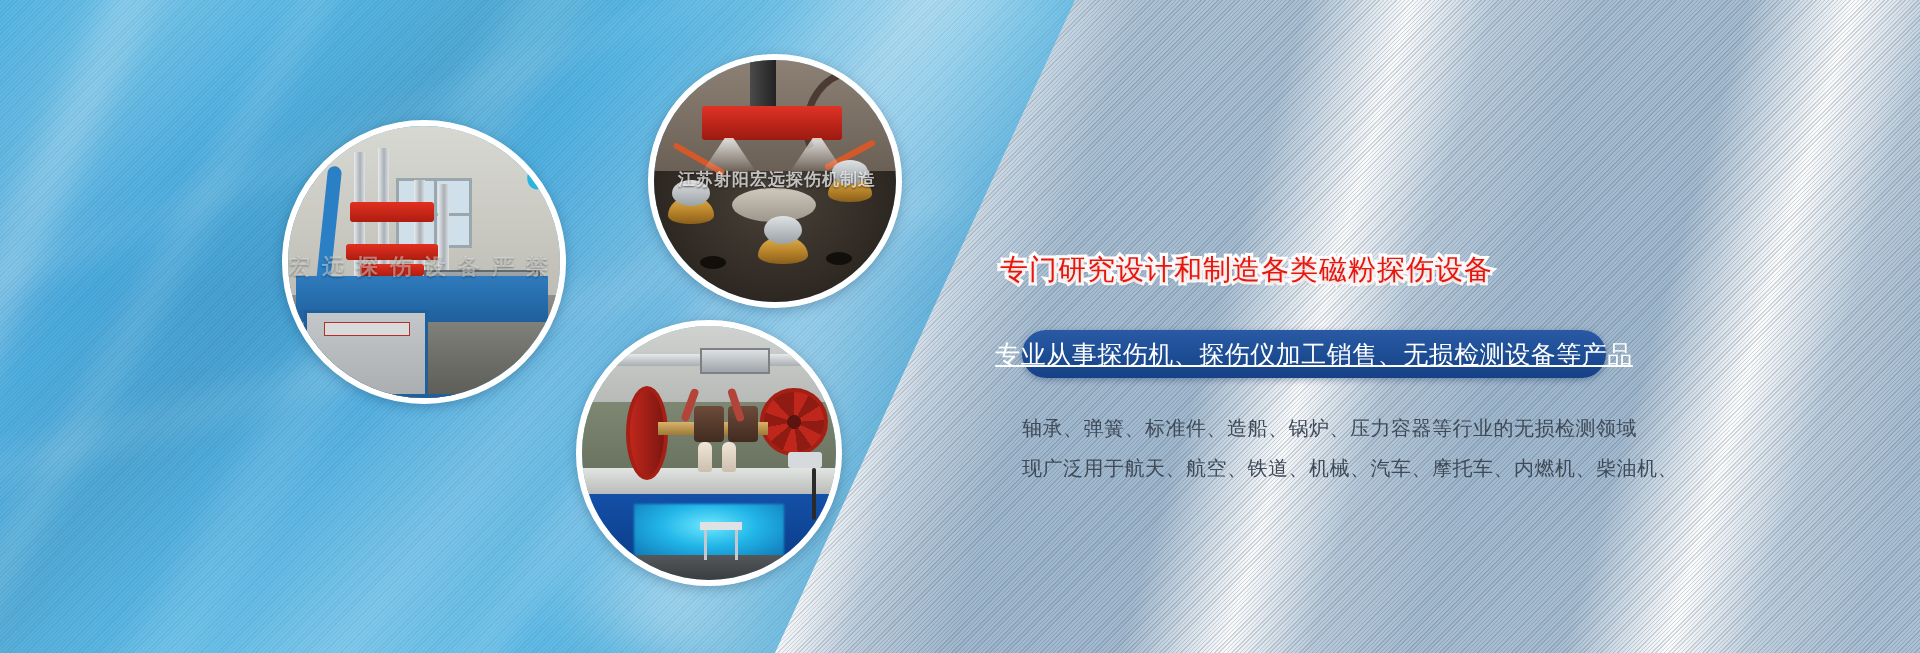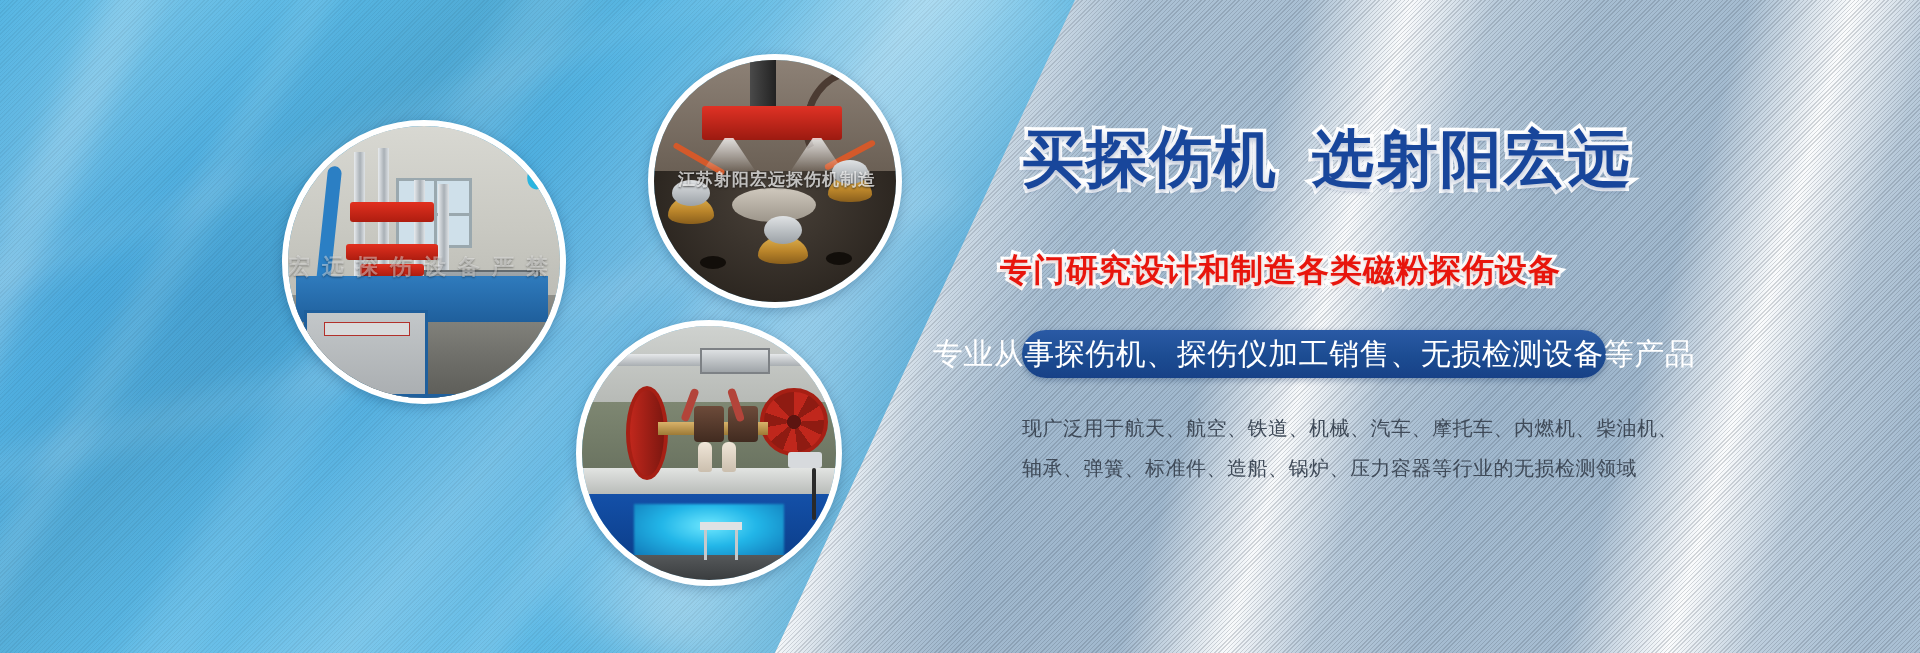--- a/index.html
+++ b/index.html
@@ -206,36 +206,36 @@
     font-size:62px;line-height:66px;font-weight:700;
     color:#18469b;letter-spacing:2px;white-space:nowrap;
     -webkit-text-stroke:7px #ffffff;
     paint-order:stroke fill;
     text-shadow:0 3px 5px rgba(20,50,110,.30);
   }
   .headline .gap{display:inline-block;width:34px;}
 
   .subline{
     position:absolute;left:1000px;top:250px;
-    font-size:32px;line-height:40px;font-weight:700;
+    font-size:28px;line-height:40px;font-weight:400;
     color:#e8150c;letter-spacing:1px;white-space:nowrap;
     -webkit-text-stroke:6px #ffffff;
     paint-order:stroke fill;
     text-shadow:0 2px 4px rgba(120,20,10,.25);
   }
 
   .pill{
     position:absolute;left:1022px;top:330px;
     width:584px;height:48px;border-radius:24px;
     background:linear-gradient(180deg,#2a5aa5 0%,#1c4c92 55%,#174187 100%);
     box-shadow:0 2px 6px rgba(10,40,90,.35);
     display:flex;align-items:center;justify-content:center;
   }
   .pill span{
-    color:#ffffff;font-size:30px;font-weight:400;letter-spacing:.5px;white-space:nowrap;
+    color:#ffffff;font-size:25px;font-weight:400;letter-spacing:.5px;white-space:nowrap;text-decoration:underline;
   }
 
   .para{
     position:absolute;left:1022px;top:408px;width:620px;
     color:#3f4a58;font-size:20px;line-height:40px;letter-spacing:.5px;
   }
   .para div{white-space:nowrap;}
 </style>
 </head>
 <body>
@@ -322,28 +322,25 @@
       <div class="nozzle nz1"></div>
       <div class="nozzle nz2"></div>
       <div class="bottle b1"></div>
       <div class="bottle b2"></div>
       <div class="ctrl"></div>
       <div class="wire"></div>
       <div class="stool"></div>
     </div>
   </div>
 
-  <div class="headline">
-    <span>买探伤机</span><span class="gap"></span><span>选射阳宏远</span>
-  </div>
 
   <div class="subline">专门研究设计和制造各类磁粉探伤设备</div>
 
   <div class="pill">
     <span>专业从事探伤机、探伤仪加工销售、无损检测设备等产品</span>
   </div>
 
   <div class="para">
+    <div>轴承、弹簧、标准件、造船、锅炉、压力容器等行业的无损检测领域</div>
     <div>现广泛用于航天、航空、铁道、机械、汽车、摩托车、内燃机、柴油机、</div>
-    <div>轴承、弹簧、标准件、造船、锅炉、压力容器等行业的无损检测领域</div>
   </div>
 
 </div>
 
 </body></html>

